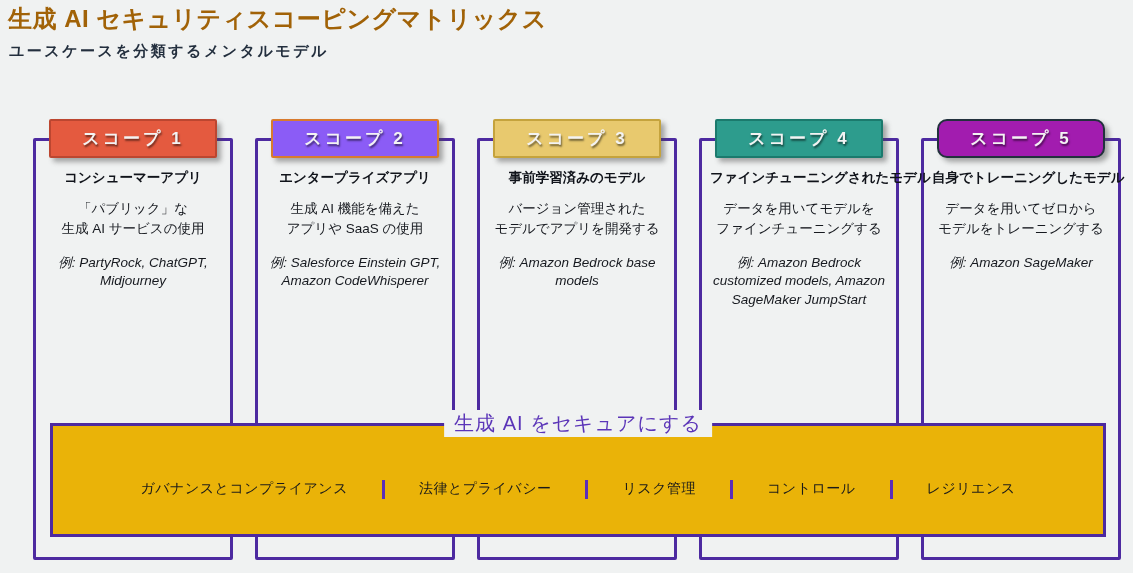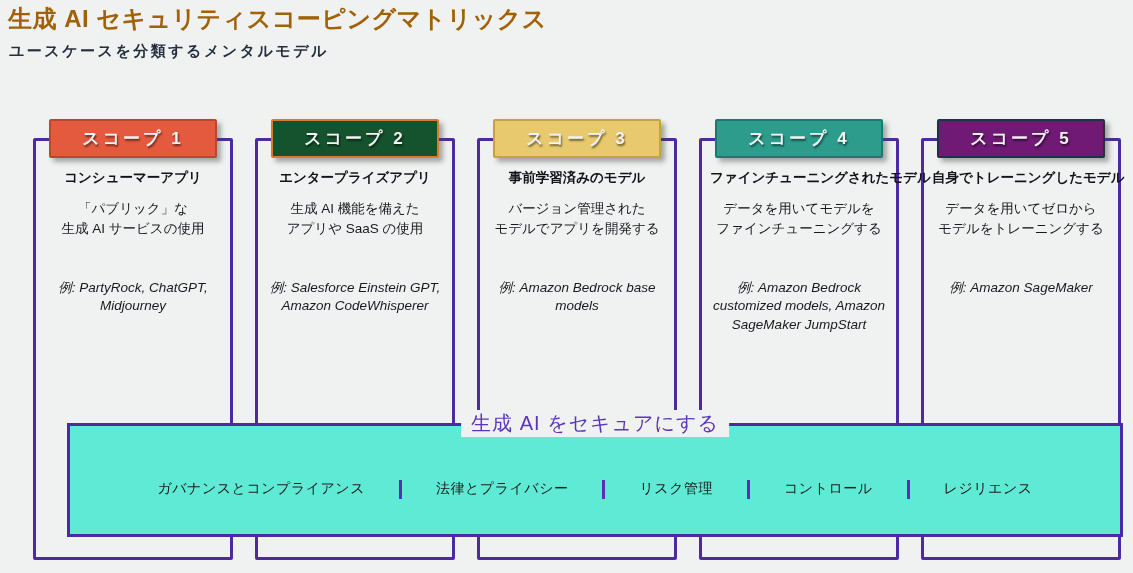--- a/index.html
+++ b/index.html
@@ -44,28 +44,28 @@
   }
   .scope-title{
     font-size:13.5px;font-weight:800;color:#10131A;
     letter-spacing:0px;white-space:nowrap;
   }
   .scope-desc{
     margin-top:12px;font-size:13.5px;color:#16191F;
     line-height:1.45;white-space:pre-line;
   }
   .scope-example{
-    margin-top:41px;font-size:13.5px;font-style:italic;color:#16191F;
+    margin-top:16px;font-size:13.5px;font-style:italic;color:#16191F;
     line-height:1.35;white-space:pre-line;
   }
   
   .secure-box{
-    position:absolute;left:67px;top:423px;width:1056px;height:114px;
+    position:absolute;left:50px;top:423px;width:1056px;height:114px;
     box-sizing:border-box;border:3px solid #4D2AA0;
-    background:#5eead4;z-index:5;padding-left:12px;
+    background:#eab308;z-index:5;padding-left:12px;
   }
   .secure-legend{
     position:absolute;top:-16px;left:50%;transform:translateX(-50%);
     background:#F0F2F2;padding:0 10px;
     font-size:20px;color:#5B35B8;letter-spacing:1px;white-space:nowrap;
   }
   .secure-items{
     position:absolute;left:0;right:0;top:0;bottom:0;
     display:flex;align-items:center;justify-content:center;
     column-gap:34px;padding-top:18px;
@@ -98,24 +98,24 @@
       <span class="secure-separator"></span>
       <span class="secure-item">リスク管理</span>
       <span class="secure-separator"></span>
       <span class="secure-item">コントロール</span>
       <span class="secure-separator"></span>
       <span class="secure-item">レジリエンス</span>
     </div>
   </div>
 
   <div class="scope-chip" style="left: 49px; background: rgb(228, 90, 63); border-color: rgb(188, 70, 48);">スコープ 1</div>
-  <div class="scope-chip" style="left: 271px; background: #14532d; border-color: rgb(216, 123, 46);">スコープ 2</div>
+  <div class="scope-chip" style="left: 271px; background: #8b5cf6; border-color: rgb(216, 123, 46);">スコープ 2</div>
   <div class="scope-chip" style="left: 493px; background: rgb(232, 201, 110); border-color: rgb(197, 163, 61); text-align: center;">スコープ 3</div>
   <div class="scope-chip" style="left: 715px; background: rgb(45, 156, 141); border-color: rgb(27, 122, 109);">スコープ 4</div>
-  <div class="scope-chip" style="left: 937px; background: #701a75; border-color: rgb(34, 49, 61);">スコープ 5</div>
+  <div class="scope-chip" style="left: 937px; background: #a21caf; border-color: rgb(34, 49, 61); border-radius: 10px;">スコープ 5</div>
 
   <div class="scope-body" style="left:36px">
     <div class="scope-title">コンシューマーアプリ</div>
     <div class="scope-desc">「パブリック」な
 生成 AI サービスの使用</div>
     <div class="scope-example">例: PartyRock, ChatGPT,
 Midjourney</div>
   </div>
   <div class="scope-body" style="left:258px">
     <div class="scope-title">エンタープライズアプリ</div>

